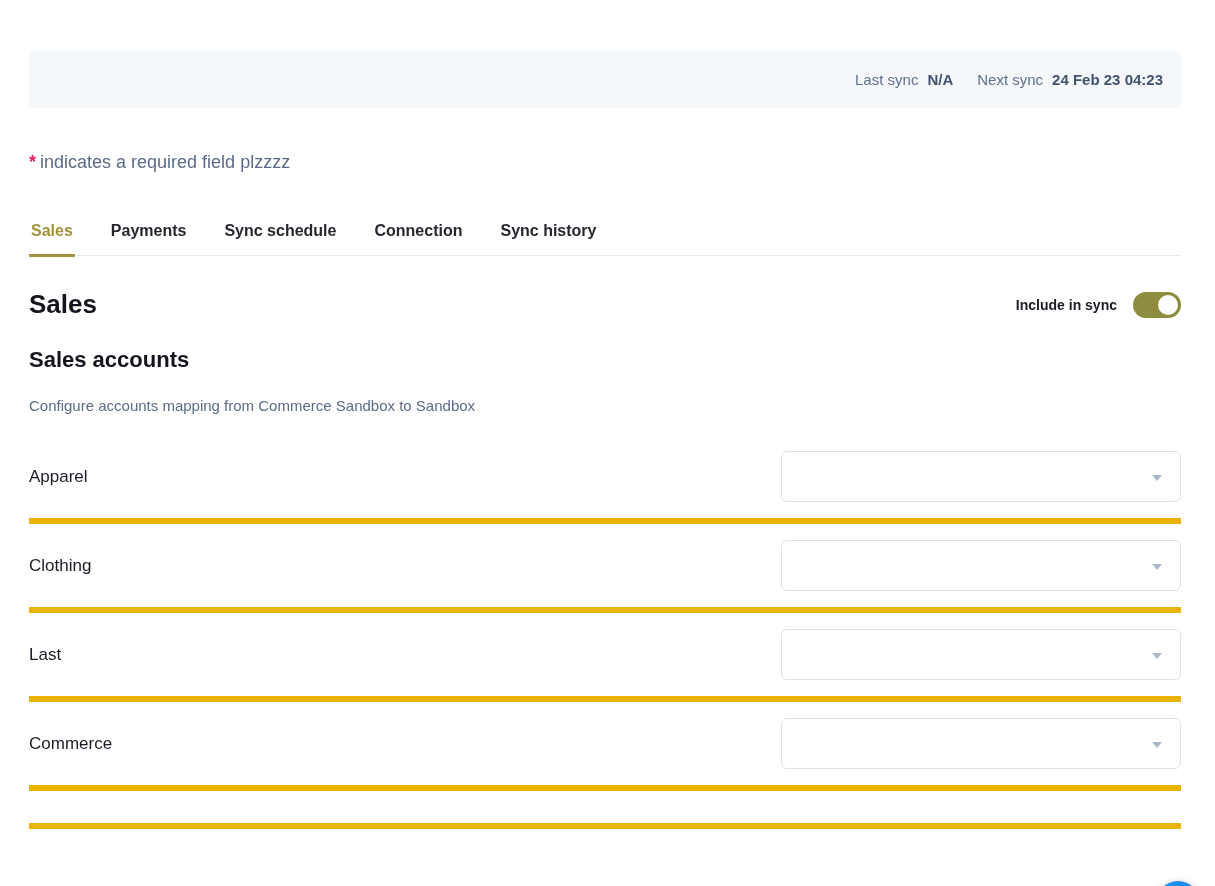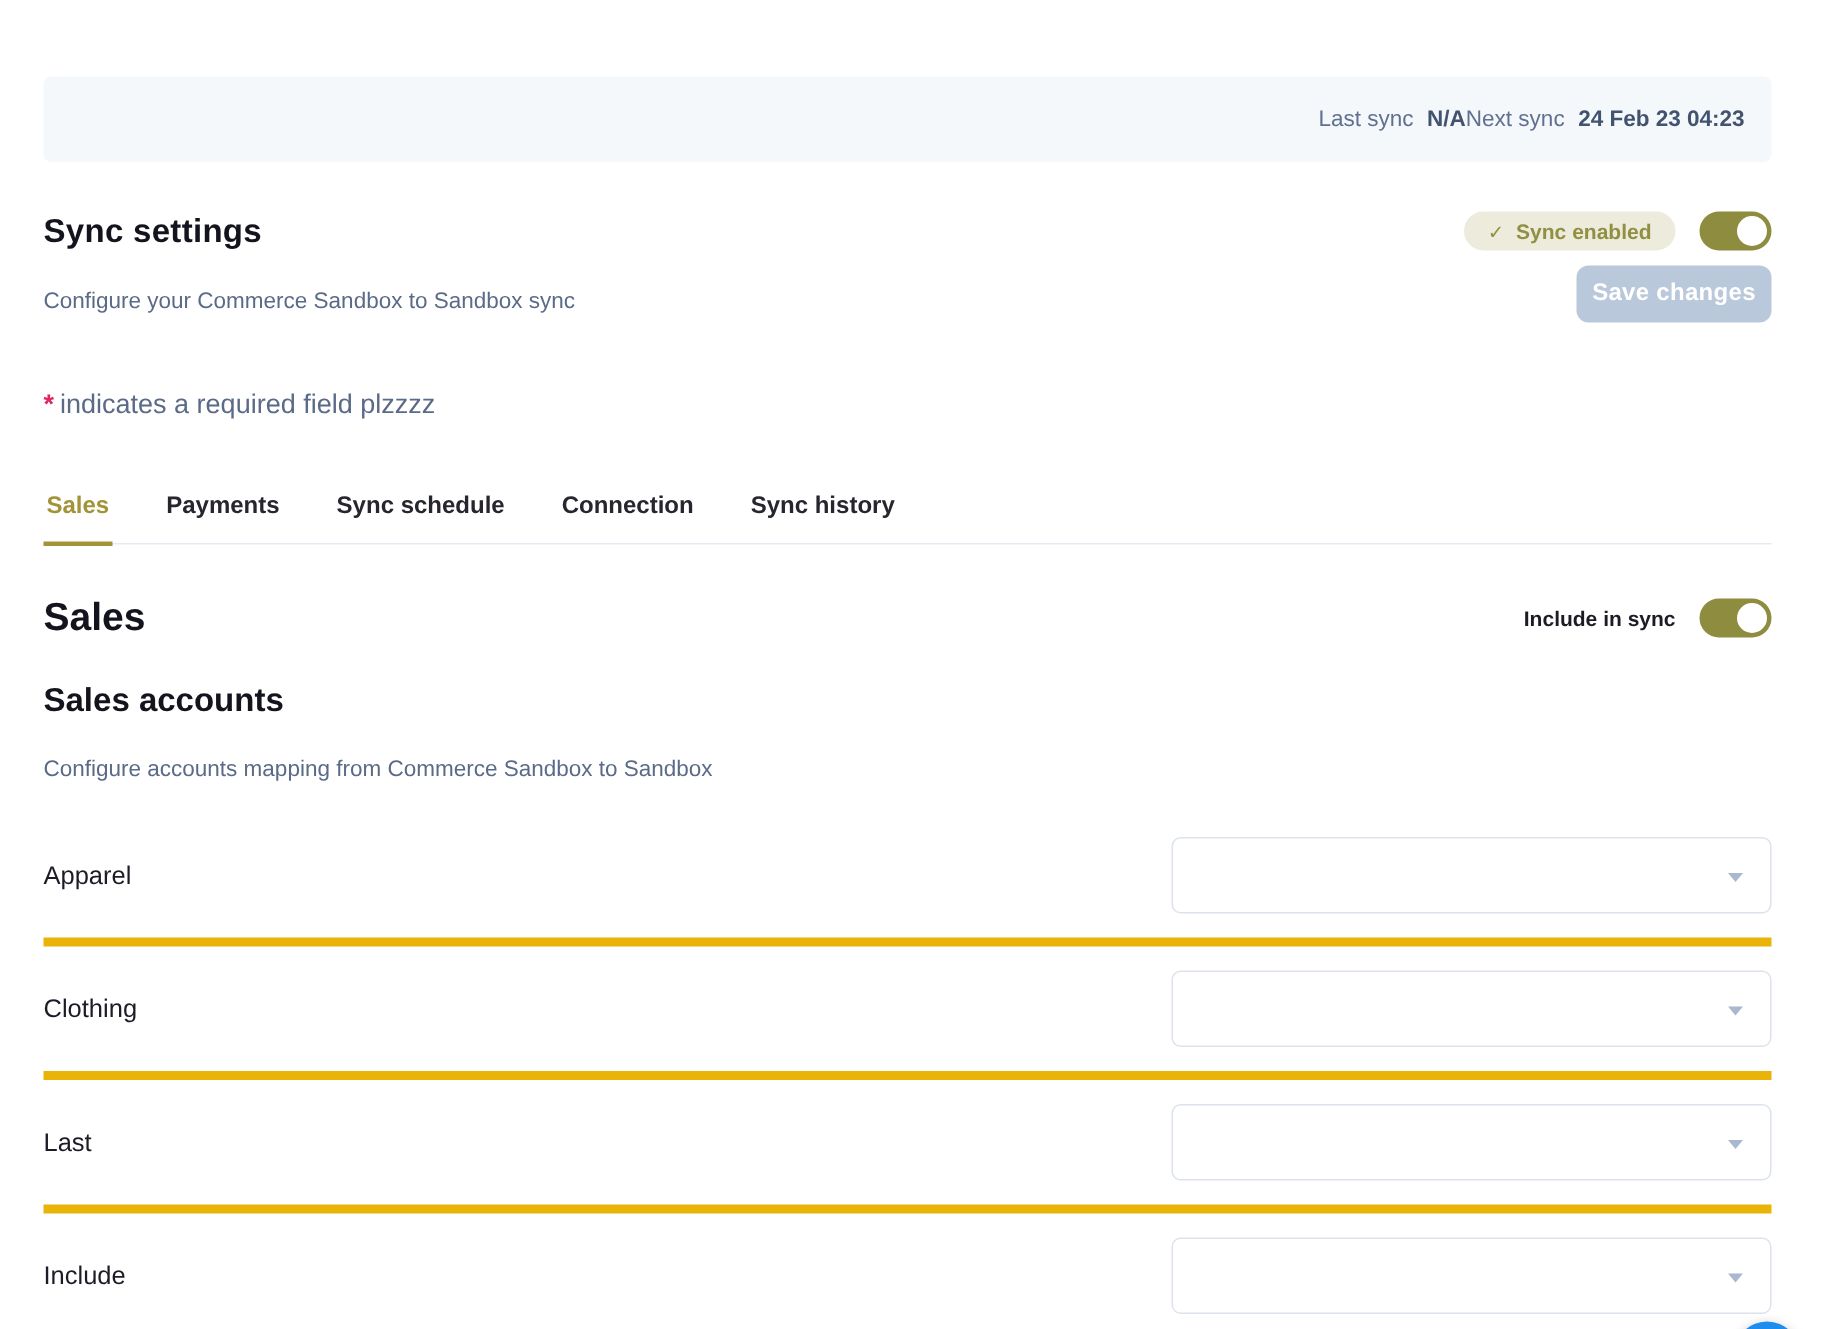--- a/index.html
+++ b/index.html
@@ -7,21 +7,21 @@
               font-family:"Liberation Sans", sans-serif; color:#16161f; }
   .page { width:1215px; height:886px; position:relative; }
   .content { padding:0 34px 0 29px; }
 
   
   .topbar { margin:51px 34px 0 29px; height:57px; background:#f5f8fb; border-radius:5px;
             display:flex; align-items:center; justify-content:flex-end; padding-right:18px;
             font-size:15px; }
   .topbar .lbl { color:#5f7090; margin-right:9px; }
   .topbar .val { color:#42536f; font-weight:700; }
-  .topbar .group + .group { }
+  .topbar .group + .group { margin-left:24px; }
   .topbar .group { display:flex; align-items:center; }
 
   
   .header-row { display:flex; justify-content:space-between; align-items:flex-start; margin-top:33px; }
   .page-title { font-size:22px; font-weight:700; color:#14141e; letter-spacing:.2px; }
   .page-subtitle { margin-top:25px; font-size:15px; color:#5b6b87; }
   .header-right { display:flex; flex-direction:column; align-items:flex-end; }
   .badge-row { display:flex; align-items:center; gap:16px; }
   .badge { background:#ecebdc; color:#918f41; font-size:14px; font-weight:700;
            border-radius:14px; height:26px; padding:0 16px; display:flex; align-items:center; gap:8px; }
@@ -75,38 +75,20 @@
       <span class="val">N/A</span>
     </div>
     <div class="group">
       <span class="lbl">Next sync</span>
       <span class="val">24 Feb 23 04:23</span>
     </div>
   </div>
 
   <div class="content">
 
-    <div class="header-row">
-      <div>
-        <div class="page-title">Sync settings</div>
-        <div class="page-subtitle">Configure your Commerce Sandbox to Sandbox sync</div>
-      </div>
-      <div class="header-right">
-        <div class="badge-row">
-          <div class="badge">
-            <span class="check">✓</span>
-            <span>Sync enabled</span>
-          </div>
-          <div class="toggle">
-            <div class="knob"></div>
-          </div>
-        </div>
-        <button class="save-btn">Save changes</button>
-      </div>
-    </div>
 
     <div class="required-note">
       <span class="star">*</span><span>indicates a required field plzzzz</span>
     </div>
 
     <div class="tabs">
         <div class="tab active">Sales</div>
         <div class="tab">Payments</div>
         <div class="tab">Sync schedule</div>
         <div class="tab">Connection</div>
@@ -133,21 +115,21 @@
         </div>
         <div class="field-row">
           <div class="field-label">Clothing</div>
           <div class="select-box"><span></span><div class="select-caret"></div></div>
         </div>
         <div class="field-row">
           <div class="field-label">Last</div>
           <div class="select-box"><span></span><div class="select-caret"></div></div>
         </div>
         <div class="field-row">
-          <div class="field-label">Include</div>
+          <div class="field-label">Commerce</div>
           <div class="select-box"><span></span><div class="select-caret"></div></div>
         </div>
         <div class="field-row"></div>
       </div>
 
   </div>
 
   <div class="chat-btn">
     
   </div>

